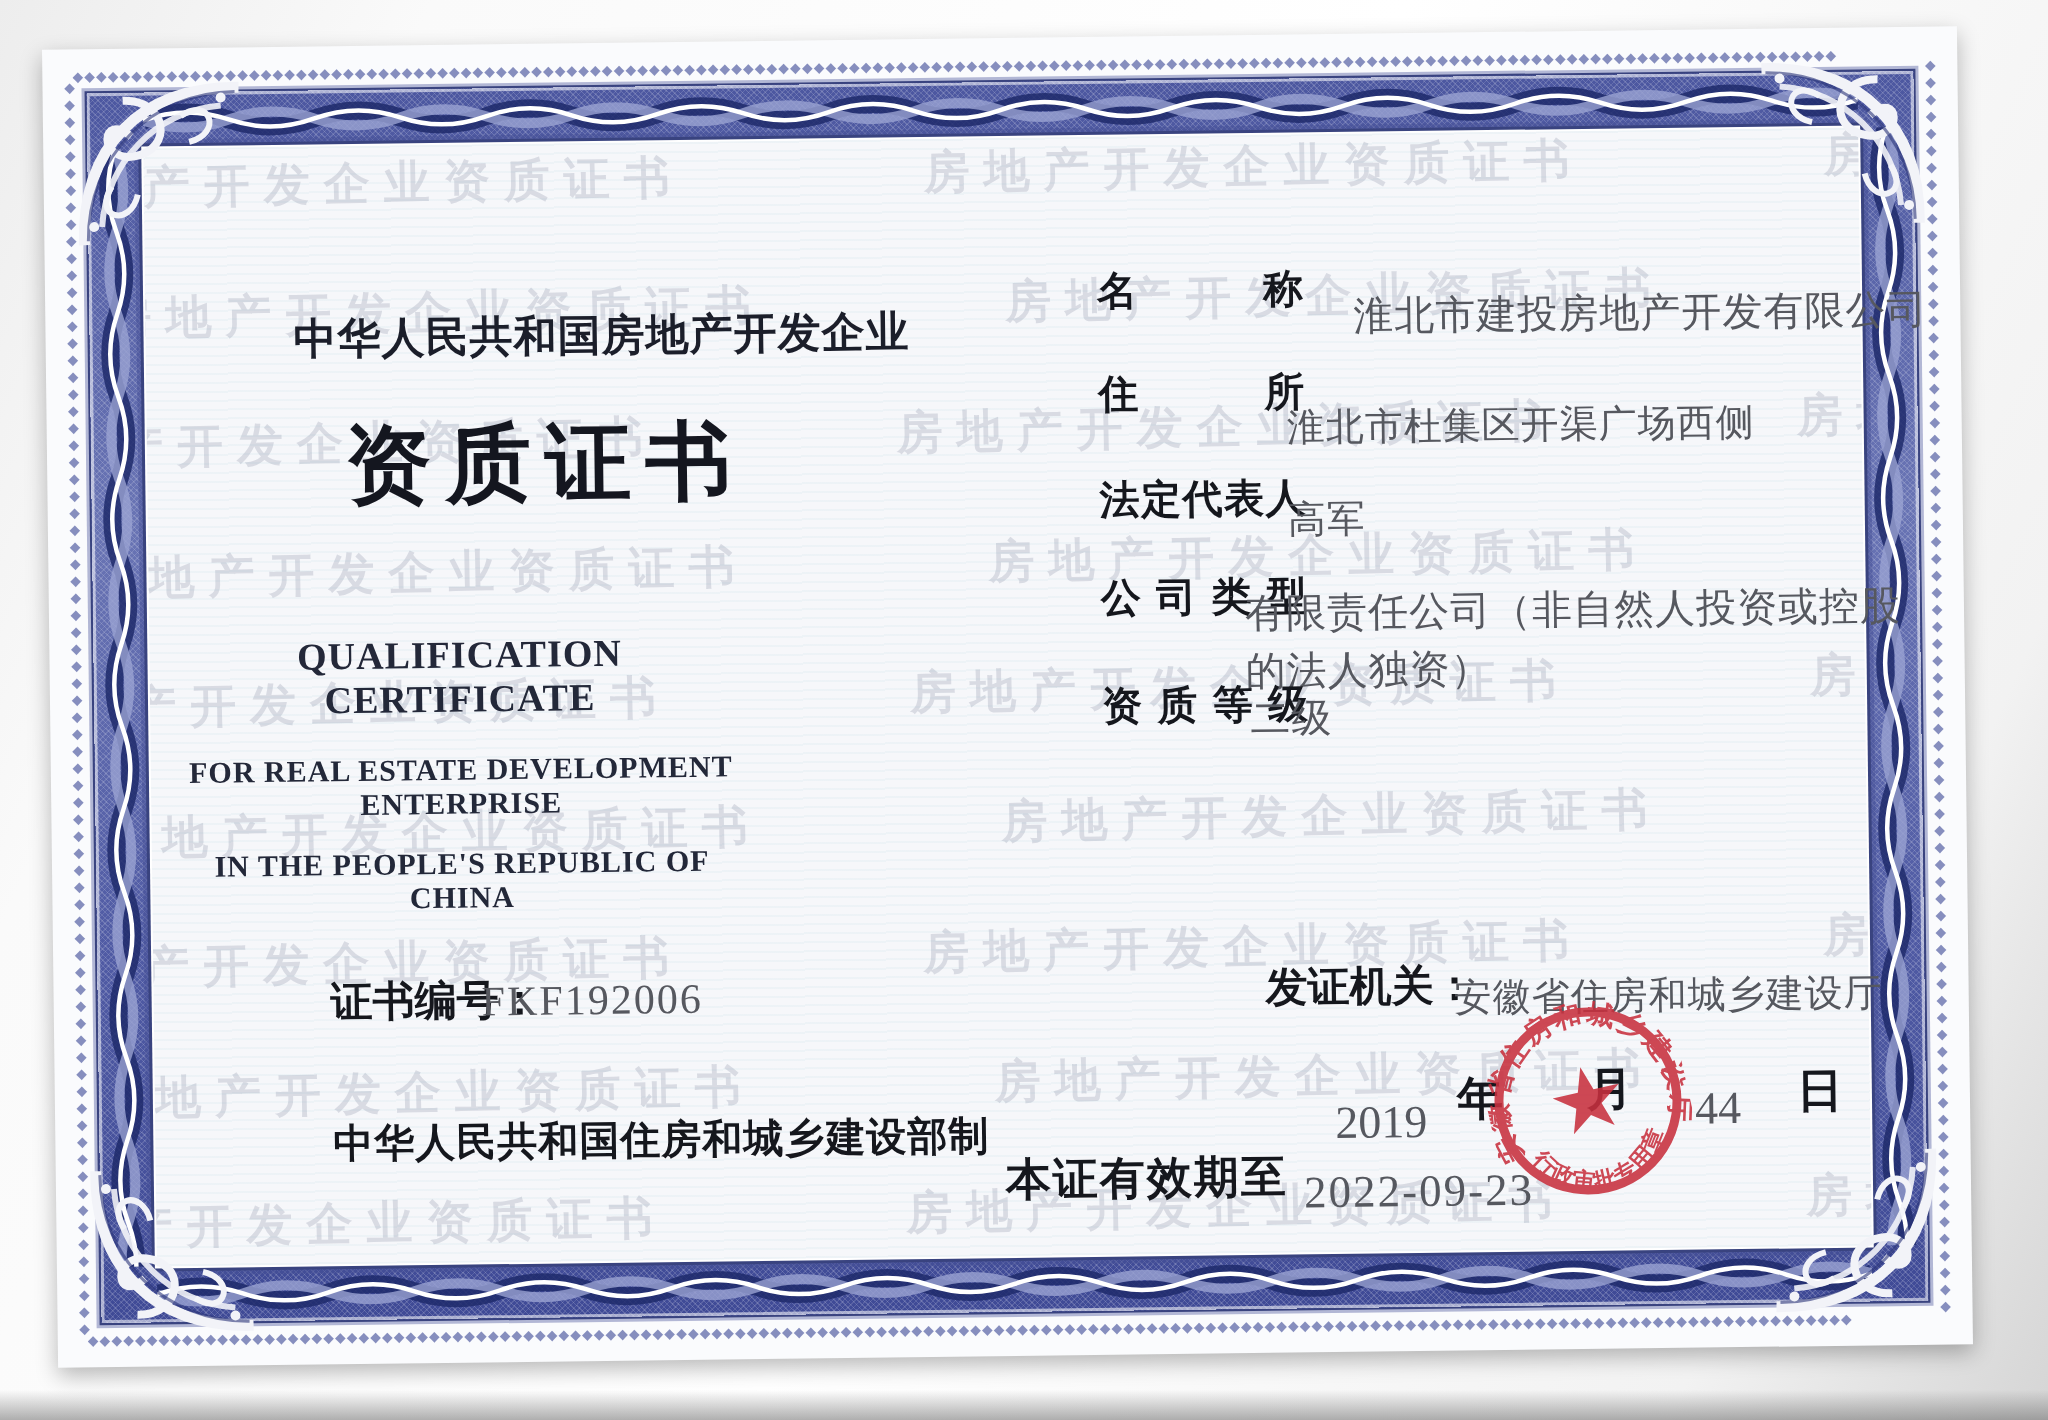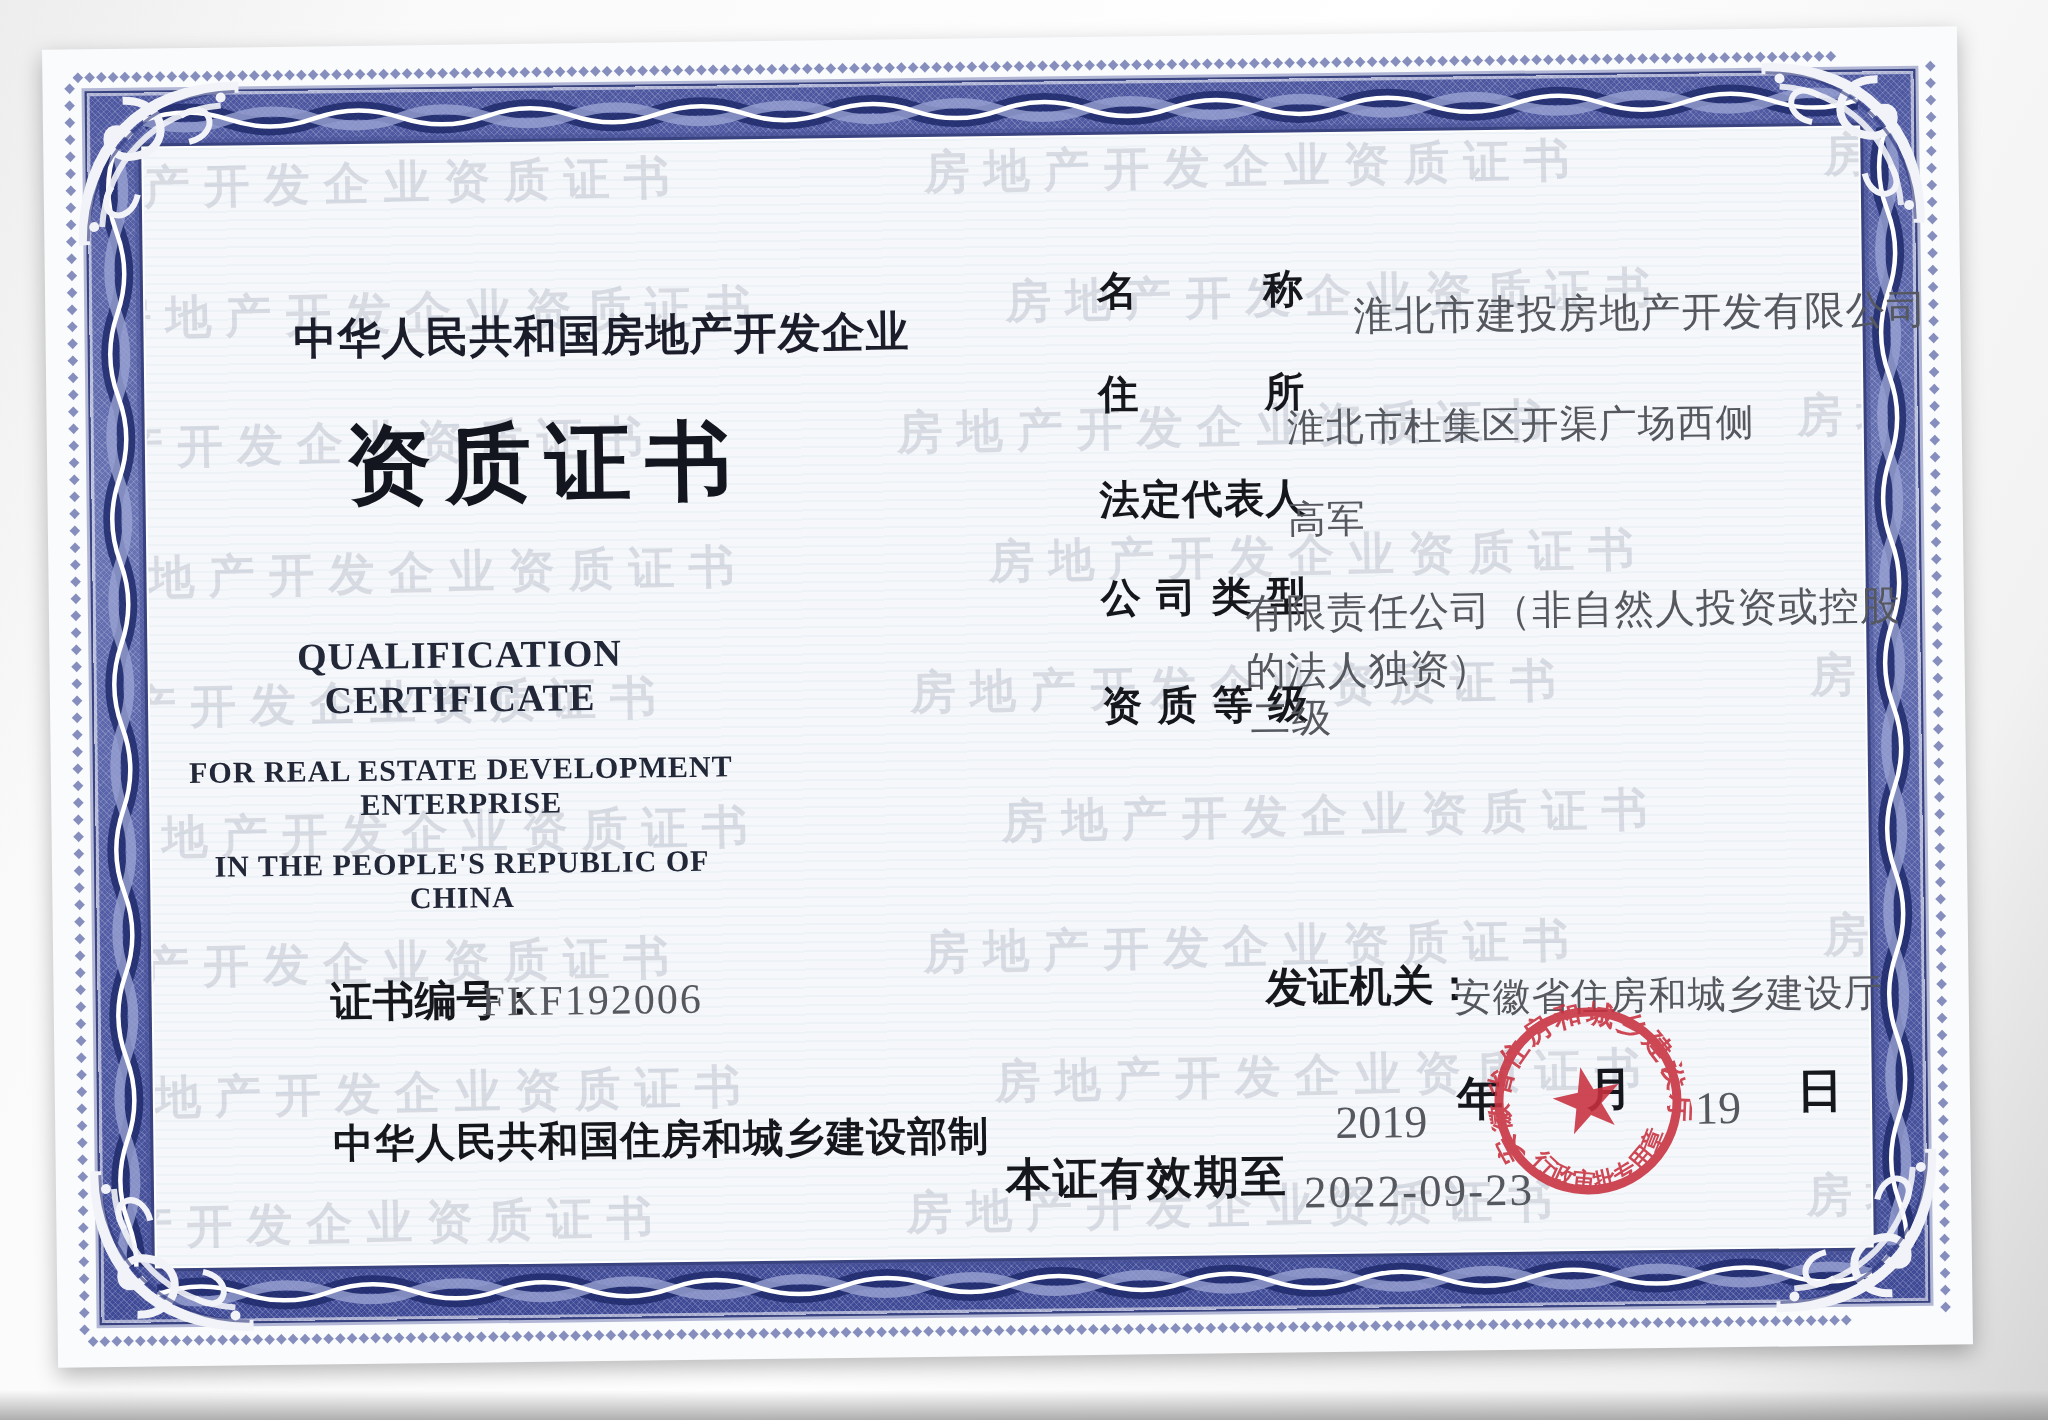--- a/index.html
+++ b/index.html
@@ -219,21 +219,21 @@
       <div class="b-gray certno-value">FKF192006</div>
 
       <div class="b-label issuer-label">发证机关：</div>
       <div class="b-gray issuer-value">安徽省住房和城乡建设厅</div>
 
       <div class="b-label ministry">中华人民共和国住房和城乡建设部制</div>
 
       <div class="b-gray d-year">2019</div>
       <div class="b-label d-ynit">年</div>
       <div class="b-label d-mnit">月</div>
-      <div class="b-gray d-day">19</div>
+      <div class="b-gray d-day">44</div>
       <div class="b-label d-dnit">日</div>
 
       <div class="b-label valid-label">本证有效期至</div>
       <div class="b-gray valid-date">2022-09-23</div>
 
       <div class="stamp">
         <svg viewBox="0 0 200 200">
           <defs>
             <path id="arcT" d="M 22 130 A 82 82 0 1 1 178 130" fill="none"></path>
             <path id="arcB" d="M 35 150 A 74 74 0 0 0 165 150" fill="none"></path>

